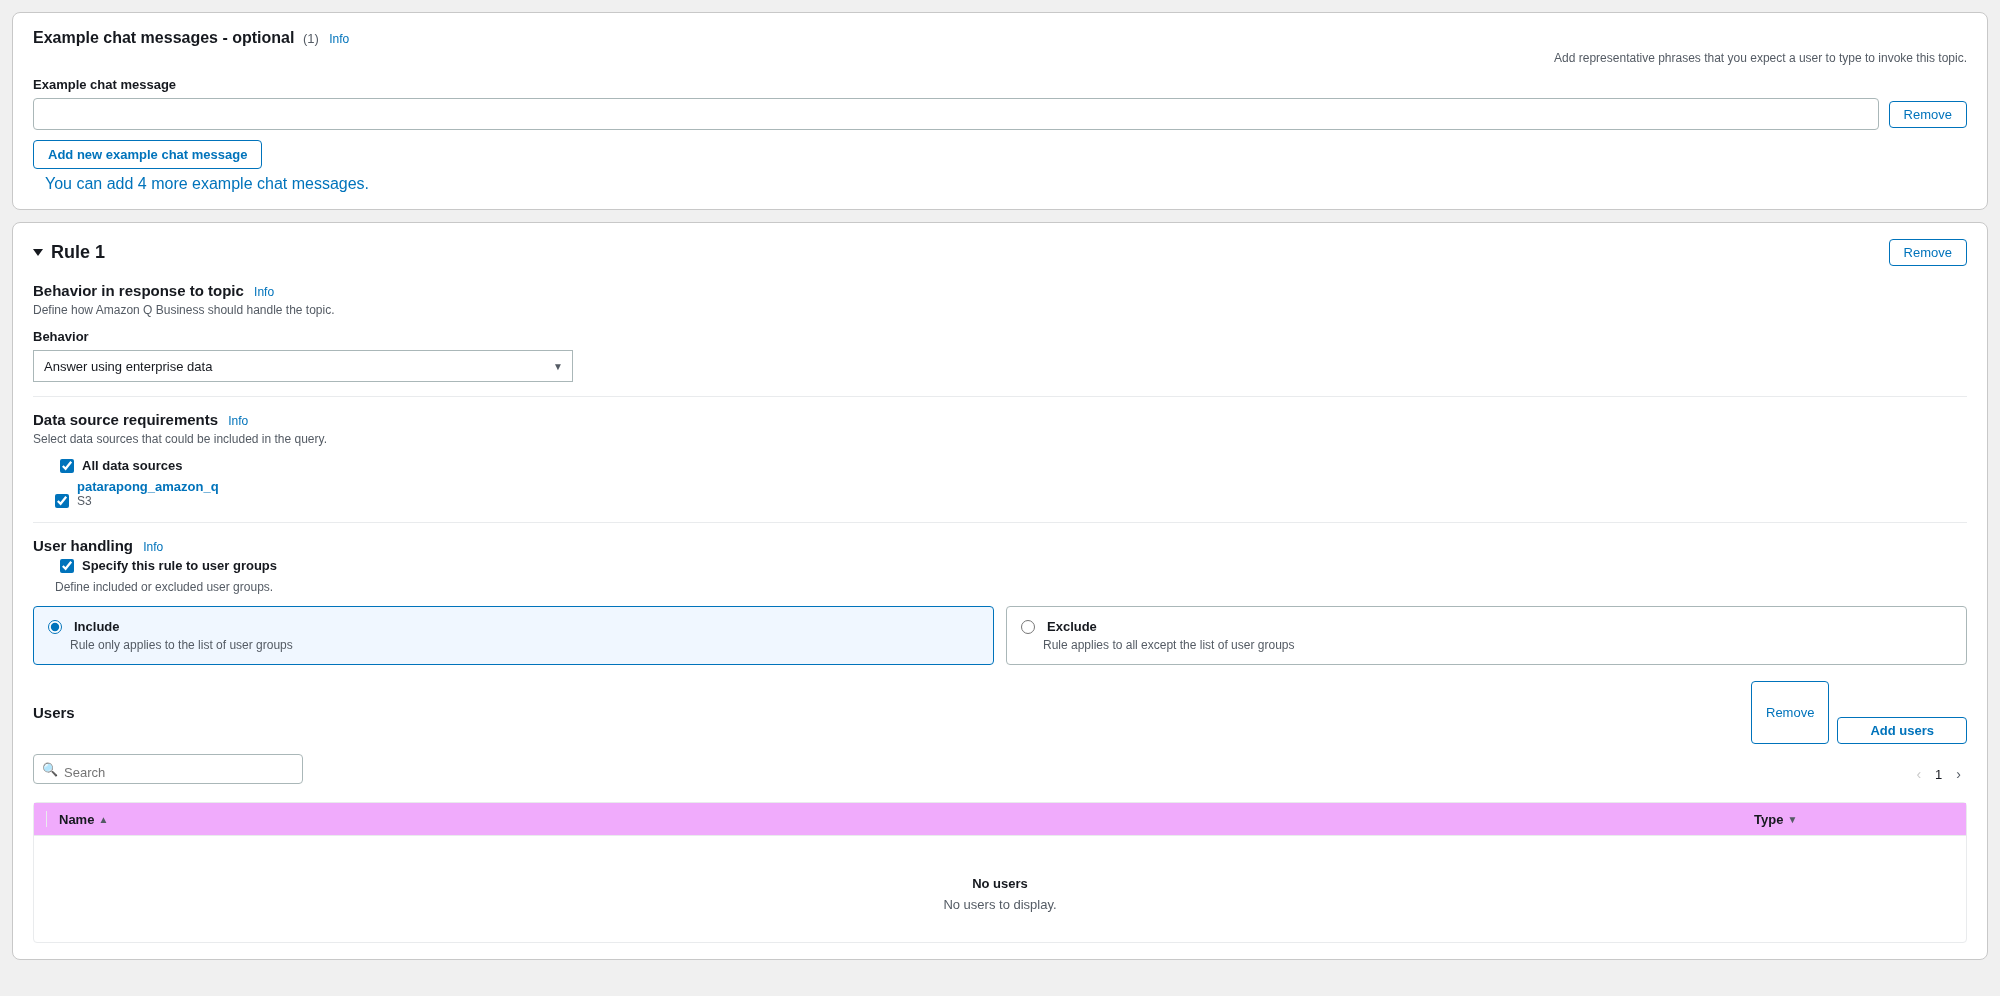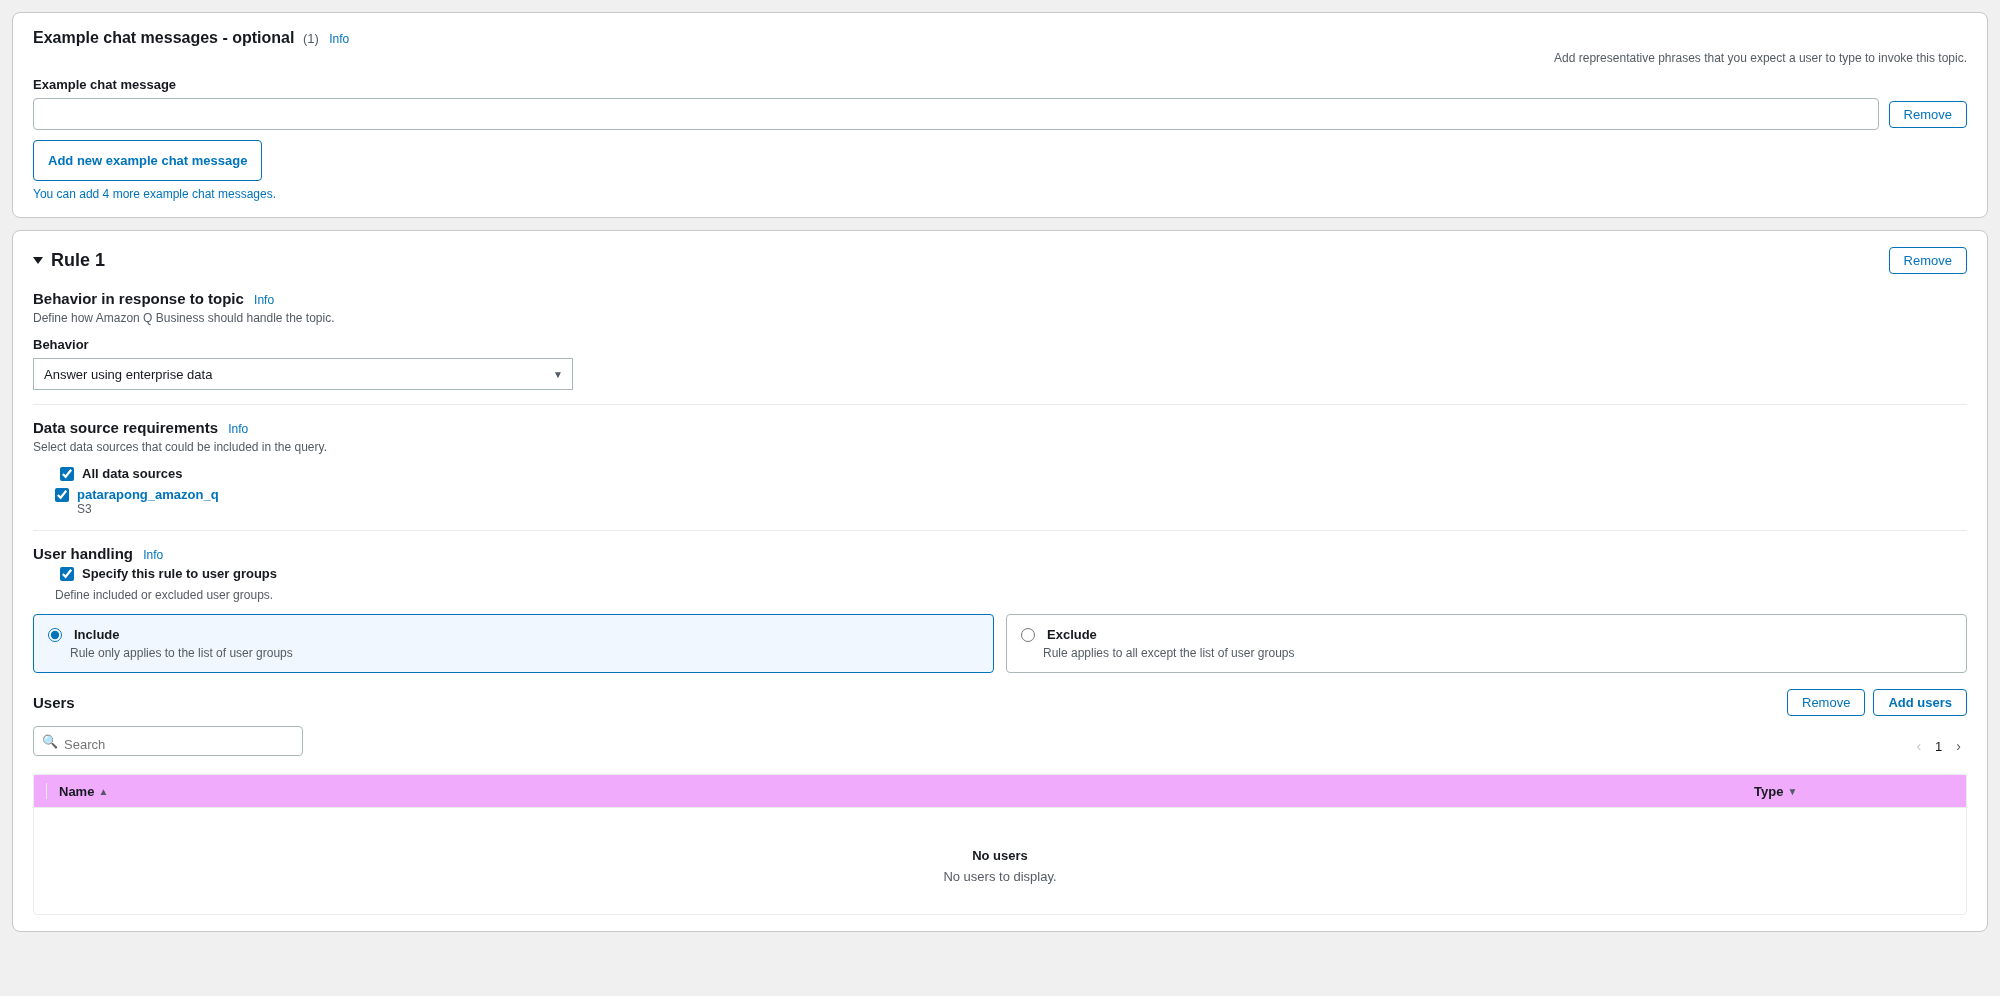--- a/index.html
+++ b/index.html
@@ -83,43 +83,45 @@
       font-size: 13px;
       cursor: pointer;
       white-space: nowrap;
     }
 
     .btn-primary {
       border: 1px solid #0073bb;
       background: #fff;
       color: #0073bb;
       border-radius: 4px;
-      padding: 5px 14px;
+      padding: 5px 32px;
       font-size: 13px;
       cursor: pointer;
       font-weight: 600;
       white-space: nowrap;
+      margin-top: 36px;
     }
 
     .add-link {
       display: inline-block;
       border: 1px solid #0073bb;
       color: #0073bb;
       background: #fff;
       border-radius: 4px;
-      padding: 12px 14px;
+      padding: 6px 14px;
       font-size: 13px;
       cursor: pointer;
       margin-bottom: 6px;
       font-weight: 600;
     }
 
     .hint-text {
-      font-size: 12px;
+      font-size: 16px;
       color: #0073bb;
+      margin-left: 12px;
     }
 
     
     .rule-header {
       display: flex;
       align-items: center;
       justify-content: space-between;
       margin-bottom: 16px;
     }
 
@@ -198,21 +200,21 @@
     }
 
     .checkbox-label {
       font-size: 13px;
       font-weight: 600;
       color: #16191f;
     }
 
     .sub-checkbox-row {
       display: flex;
-      align-items: flex-start;
+      align-items: flex-end;
       gap: 8px;
       margin-left: 22px;
       margin-bottom: 4px;
     }
 
     .sub-checkbox-label {
       font-size: 13px;
       color: #0073bb;
       font-weight: 600;
     }

